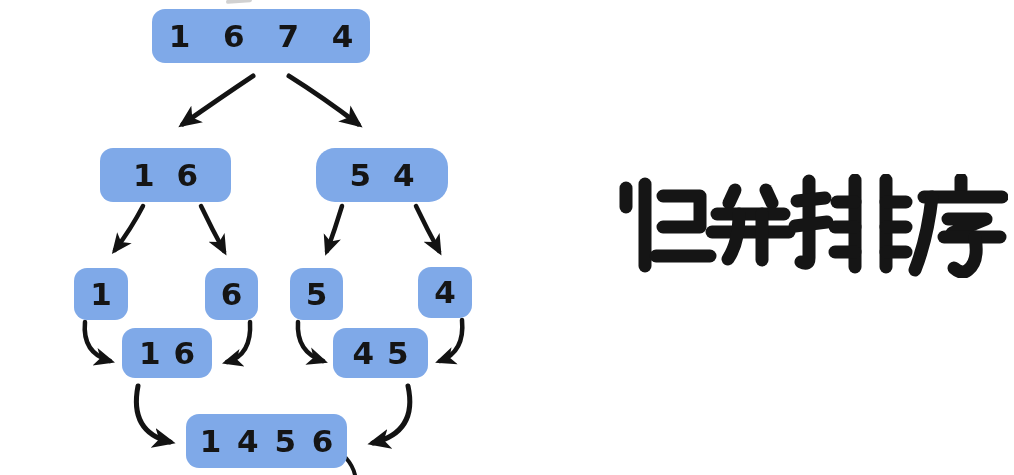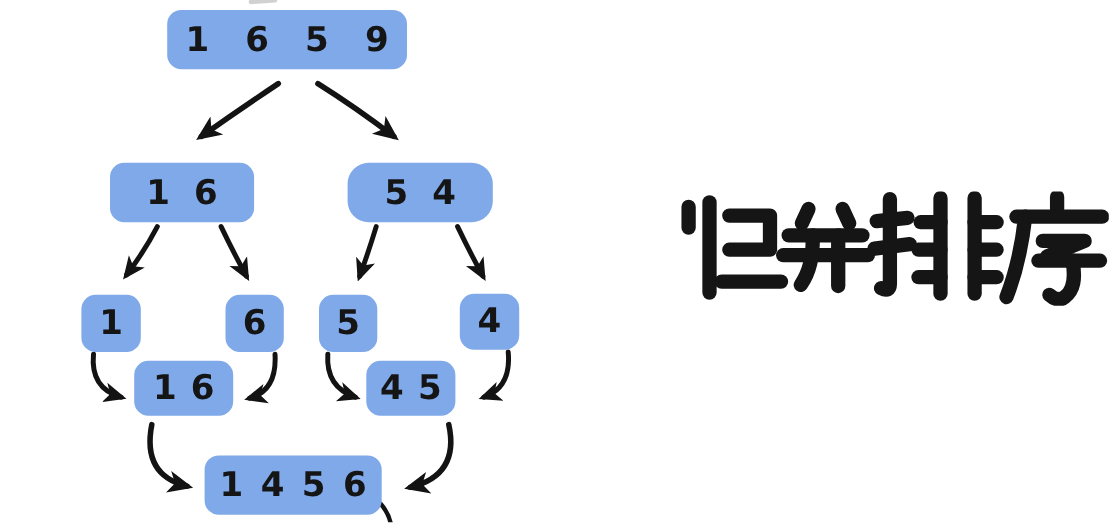--- a/index.html
+++ b/index.html
@@ -60,21 +60,21 @@
       <path d="M250 322 Q252 355 227 362" stroke-width="4.5" marker-end="url(#ah)"></path>
       <path d="M298 322 Q296 352 323 361" stroke-width="4.5" marker-end="url(#ah)"></path>
       <path d="M462 320 Q465 352 440 361" stroke-width="4.5" marker-end="url(#ah)"></path>
       <path d="M138 386 Q129 432 170 442" marker-end="url(#ah)"></path>
       <path d="M408 386 Q418 432 373 443" marker-end="url(#ah)"></path>
       <path d="M346 458 Q353 466 355 475" stroke-width="4"></path>
     </g>
   </svg>
 
   <div class="node ws-xl" style="left:152px;top:9px;width:218px;height:54px;">
-    <span>1 6 5 9</span>
+    <span>1 6 7 4</span>
   </div>
 
   <div class="node ws-l" style="left:100px;top:148px;width:131px;height:54px;">
     <span>1 6</span>
   </div>
 
   <div class="node ws-l" style="left:316px;top:148px;width:132px;height:54px;border-radius:19px;">
     <span>5 4</span>
   </div>
 
@@ -91,21 +91,21 @@
   </div>
 
   <div class="node" style="left:418px;top:267px;width:54px;height:51px;">
     <span>4</span>
   </div>
 
   <div class="node ws-s" style="left:122px;top:328px;width:90px;height:50px;">
     <span>1 6</span>
   </div>
 
-  <div class="node ws-s" style="left:333px;top:328px;width:81px;height:50px;">
+  <div class="node ws-s" style="left:333px;top:328px;width:95px;height:50px;">
     <span>4 5</span>
   </div>
 
   <div class="node ws-m" style="left:186px;top:414px;width:161px;height:54px;">
     <span>1 4 5 6</span>
   </div>
 
   <div class="title-block" role="img" aria-label="归并排序">
     <span class="sr">归并排序</span>
     <svg width="392" height="104" viewBox="0 0 392 102">

